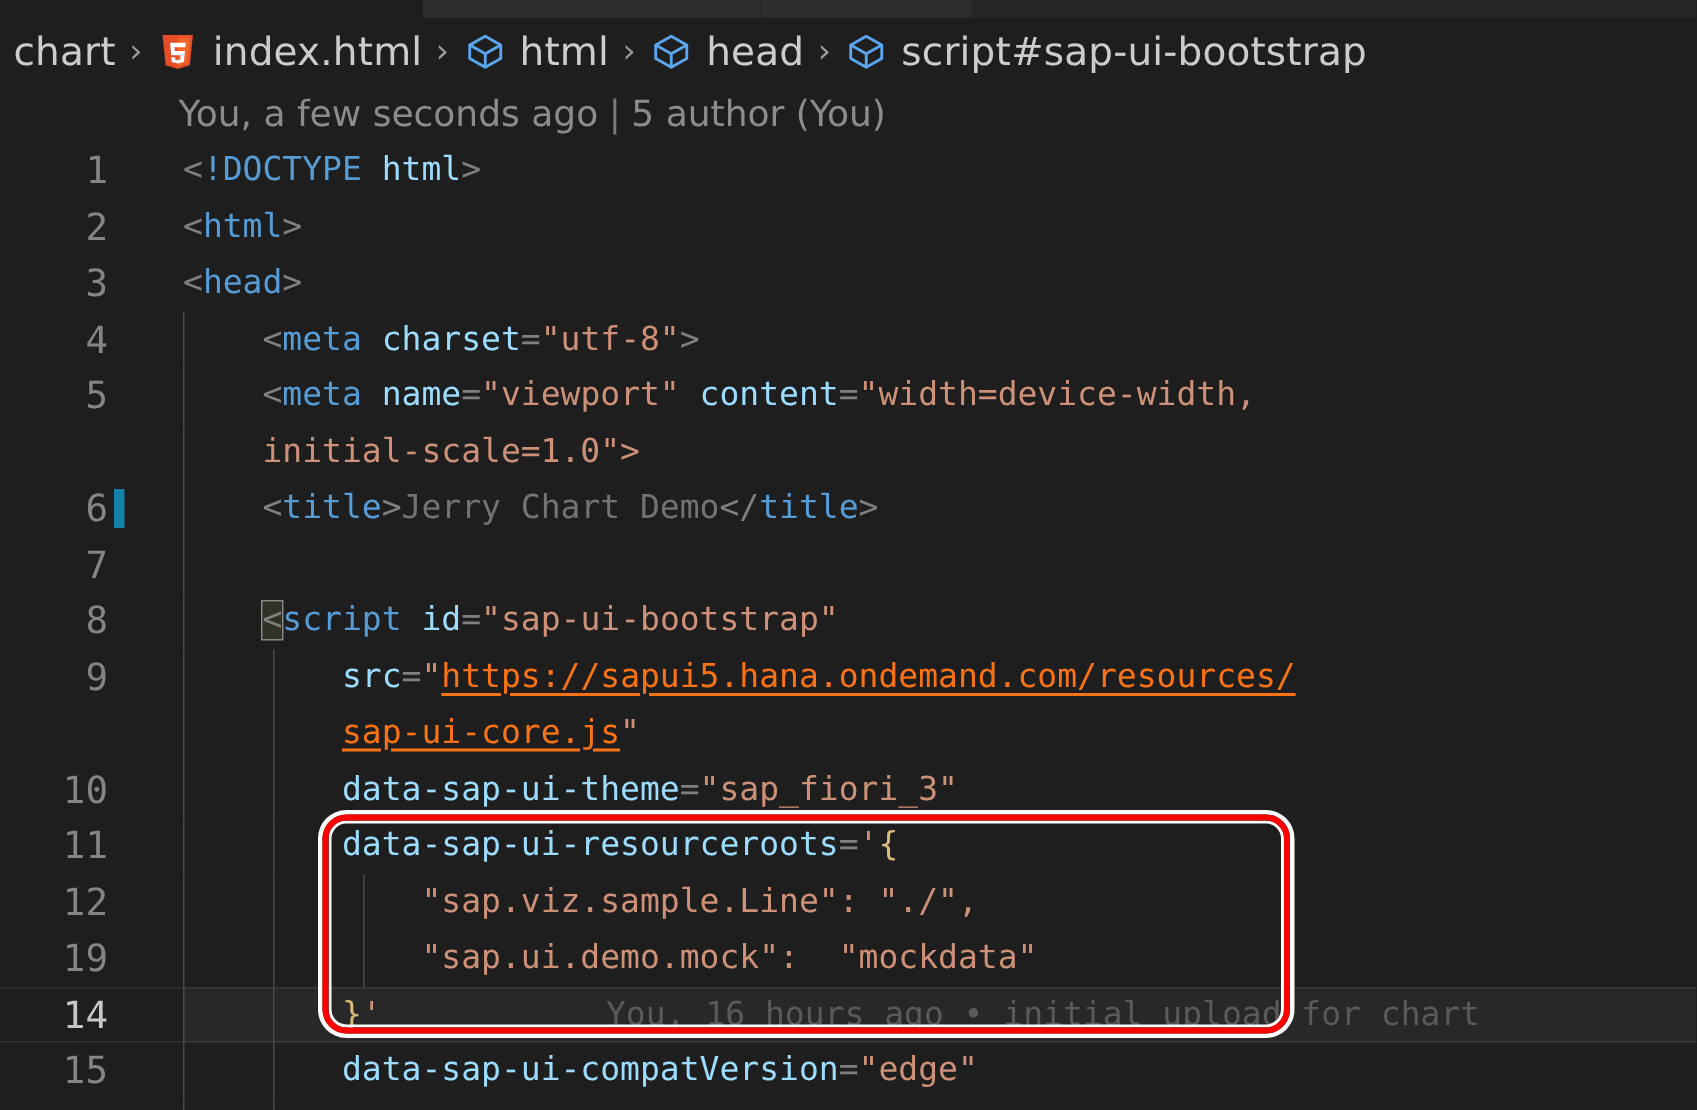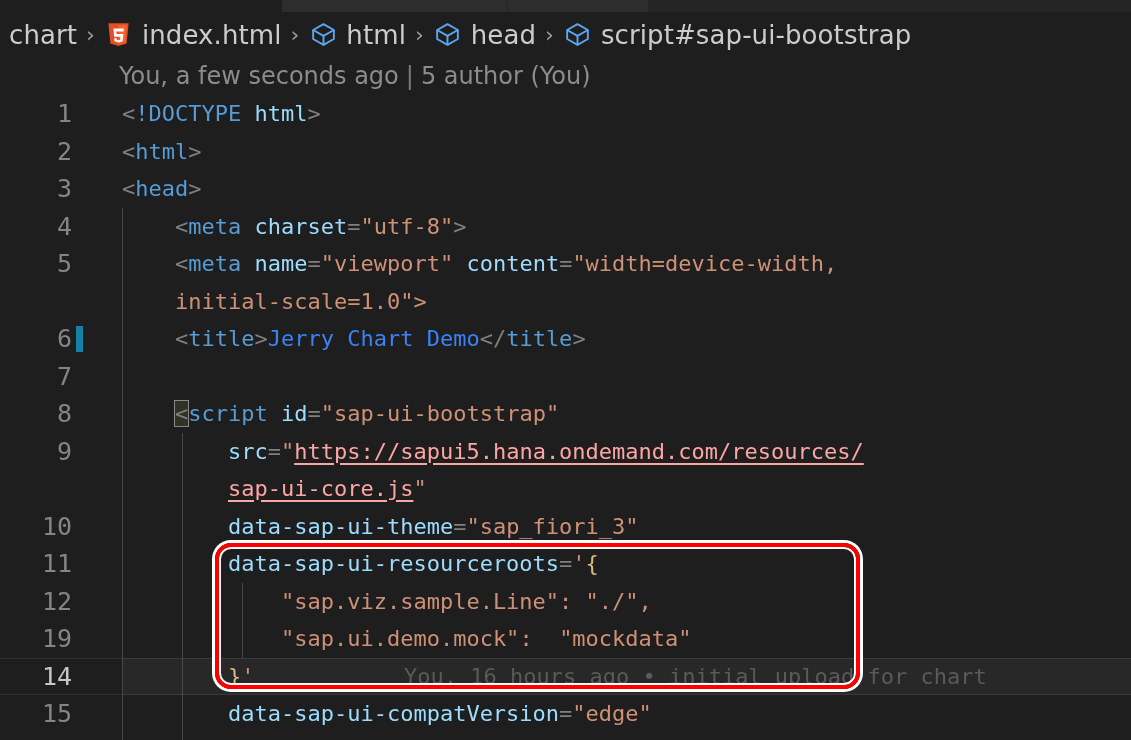--- a/index.html
+++ b/index.html
@@ -142,23 +142,23 @@
     width: 122px; height: 37.5px;
     border-top: 1px solid #303030;
     border-bottom: 1px solid #303030;
   }
 
   
   .t-punct { color: #808080; }
   .t-tag   { color: #569cd6; }
   .t-attr  { color: #9cdcfe; }
   .t-str   { color: #ce9178; }
-  .t-plain { color: #3b82f6; }
+  .t-plain { color: #737373; }
   .t-brace { color: #d7ba7d; }
-  .t-link  { color: #fca5a5; text-decoration: underline; text-underline-offset: 4px; }
+  .t-link  { color: #f97316; text-decoration: underline; text-underline-offset: 4px; }
   .t-blame { color: #5a5a5a; }
 
   .bracket-box {
     outline: 1px solid #888888;
     background: rgba(80, 90, 50, 0.35);
     padding: 0 0px;
   }
 
   
   #annot {

